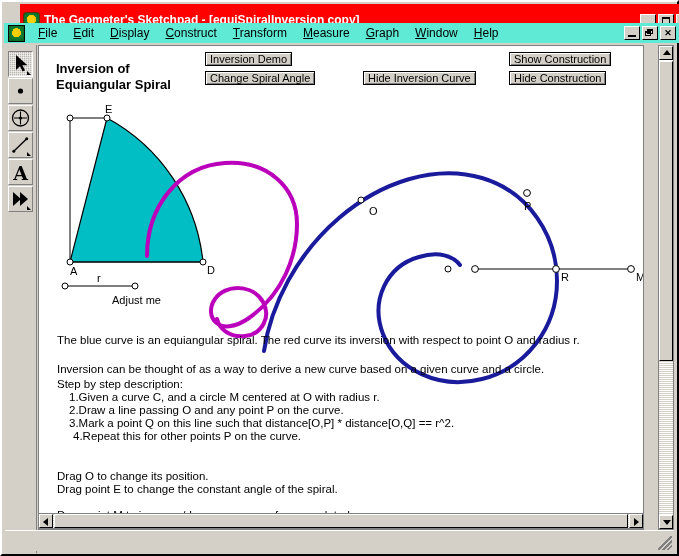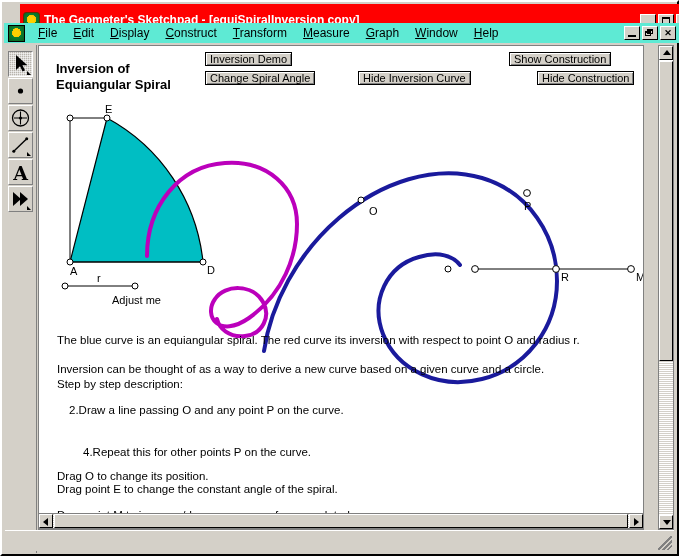--- a/index.html
+++ b/index.html
@@ -250,29 +250,29 @@
       <div class="title-txt" style="left:17px;top:31px;">Equiangular Spiral</div>
 
       <div class="abtn" style="left:160px;top:6px;">
         <div class="grip"></div>
         <div class="cap">Inversion Demo</div>
       </div>
       <div class="abtn" style="left:160px;top:25px;">
         <div class="grip"></div>
         <div class="cap">Change Spiral Angle</div>
       </div>
-      <div class="abtn" style="left:313px;top:25px;">
+      <div class="abtn" style="left:324px;top:25px;flex-direction:column;">
         <div class="grip"></div>
         <div class="cap">Hide Inversion Curve</div>
       </div>
       <div class="abtn" style="left:464px;top:6px;">
         <div class="grip"></div>
         <div class="cap">Show Construction</div>
       </div>
-      <div class="abtn" style="left:464px;top:25px;gap:28px;">
+      <div class="abtn" style="left:464px;top:25px;">
         <div class="grip"></div>
         <div class="cap">Hide Construction</div>
       </div>
 
       <svg width="606" height="485" style="position:absolute;left:0;top:0;">
 
         <g>
 
           <path d="M 31 216 L 68 72 A 185 185 0 0 1 164 216 Z" fill="#00bec3" stroke="#000000" stroke-width="1.2"></path>
 
@@ -339,22 +339,24 @@
       <div class="lbl" style="left:58px;top:227px;">r</div>
       <div class="lbl" style="left:73px;top:249px;">Adjust me</div>
       <div class="lbl" style="left:330px;top:160px;">O</div>
       <div class="lbl" style="left:485px;top:155px;">P</div>
       <div class="lbl" style="left:522px;top:226px;">R</div>
       <div class="lbl" style="left:597px;top:226px;">M</div>
 
       <div class="para" style="left:18px;top:287px;">The blue curve is an equiangular spiral. The red curve its inversion with respect to point O and radius r.</div>
       <div class="para" style="left:18px;top:316px;">Inversion can be thought of as a way to derive a new curve based on a given curve and a circle.</div>
       <div class="para" style="left:18px;top:331px;">Step by step description:</div>
+      <div class="para" style="left:30px;top:344px;">1.Given a curve C, and a circle M centered at O with radius r.</div>
       <div class="para" style="left:30px;top:357px;">2.Draw a line passing O and any point P on the curve.</div>
-      <div class="para" style="left:44px;top:383px;margin-top:16px;">4.Repeat this for other points P on the curve.</div>
+      <div class="para" style="left:30px;top:370px;">3.Mark a point Q on this line such that distance[O,P] * distance[O,Q] == r^2.</div>
+      <div class="para" style="left:34px;top:383px;">4.Repeat this for other points P on the curve.</div>
       <div class="para" style="left:18px;top:436px;">Drag point E to change the constant angle of the spiral.</div>
       <div class="para" style="left:18px;top:423px;">Drag O to change its position.</div>
       <div class="para" style="left:18px;top:462px;">Drag point M to increase/decrease range of curves ploted.</div>
 
     </div>
   </div>
 
   <div class="vsb">
     <div class="sb-btn" style="left:0;top:0;width:14px;height:14px;">
       <i class="arrow arr-up"></i>

